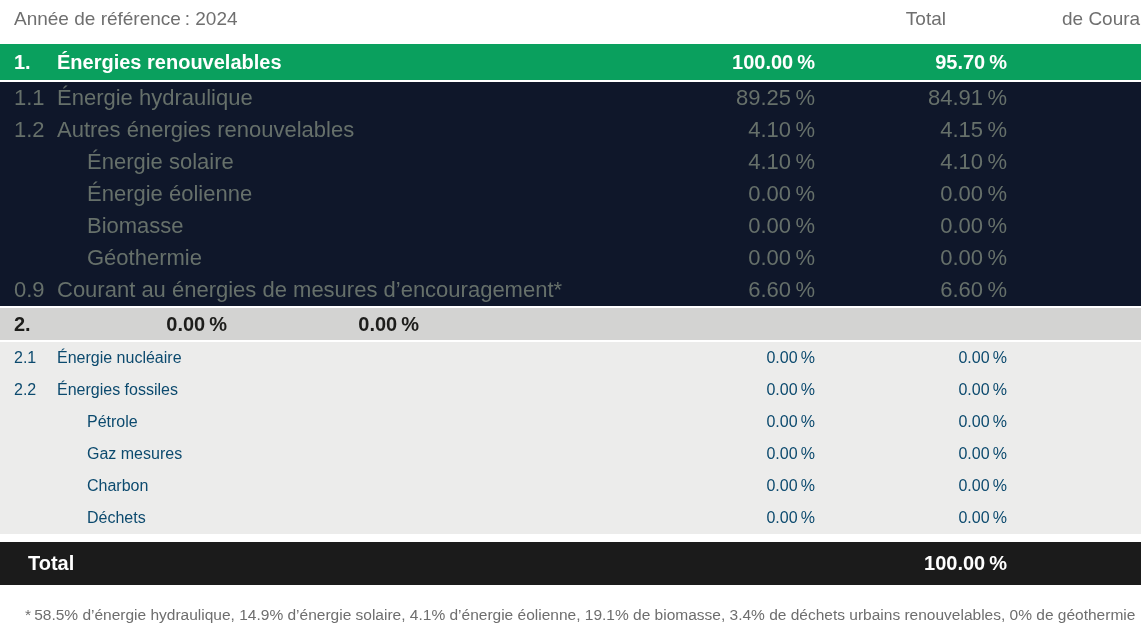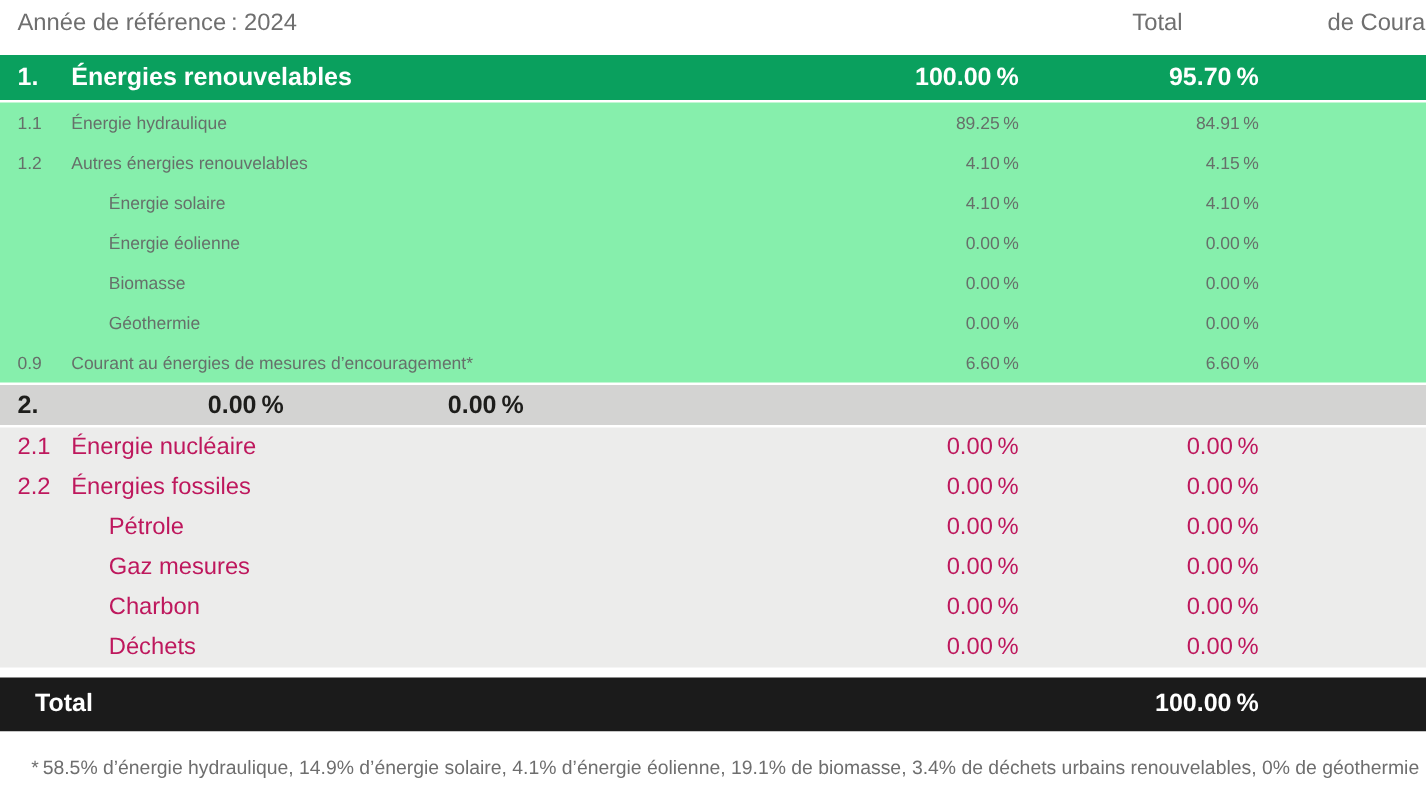--- a/index.html
+++ b/index.html
@@ -23,27 +23,27 @@
   .toprow{height:44px;display:flex;align-items:flex-start;padding-top:8px;
           box-sizing:border-box;
           color:#6F6F6F;font-size:19px;}
   .top-title{flex:1;padding-left:14px;}
   .hval{width:170px;text-align:right;padding-right:18px;box-sizing:border-box;flex:none;}
   .hval2{width:192px;text-align:right;margin-right:-15px;flex:none;}
 
   
   .sec-hdr-green{height:36px;background:#0AA05E;color:#ffffff;
                  font-size:20px;font-weight:bold;margin-bottom:2px;}
-  .block-green{background:#86efac;color:#66706A;font-size:14px;margin-bottom:2px;}
+  .block-green{background:#0f172a;color:#66706A;font-size:22px;margin-bottom:2px;}
   .block-green .row{height:32px;}
 
   
   .sec-hdr-gray{height:32px;background:#D3D3D2;color:#1D1D1B;
                 font-size:20px;font-weight:bold;margin-bottom:2px;}
-  .block-gray{background:#ECECEB;color:#be185d;font-size:19px;margin-bottom:8px;}
+  .block-gray{background:#ECECEB;color:#0c4a6e;font-size:16px;margin-bottom:8px;}
   .block-gray .row{height:32px;}
 
   
   .total-row{height:43px;background:#1B1B1B;color:#ffffff;
              font-size:20px;font-weight:bold;}
   .total-row .num{width:0;padding-left:0;}
   .total-row .label{padding-left:28px;}
 
   
   .footnote{margin-top:21px;padding-left:25px;

